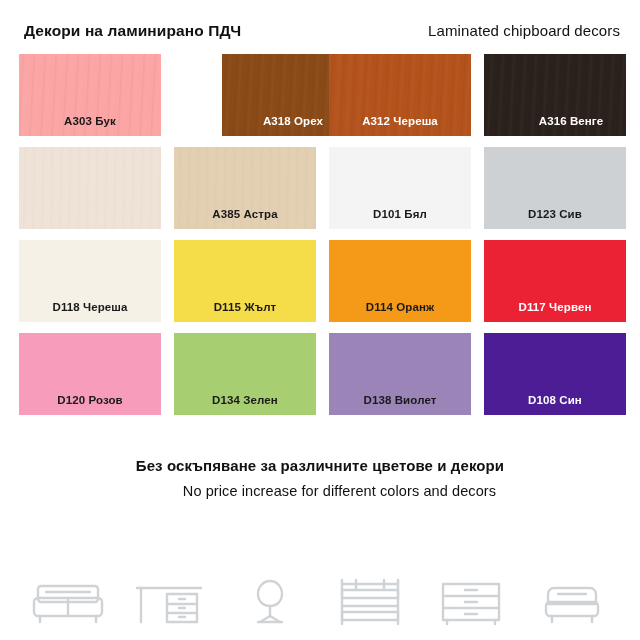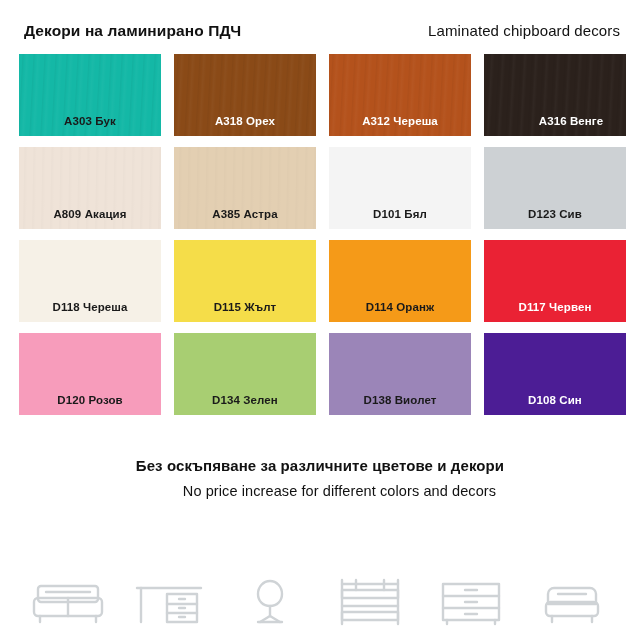--- a/index.html
+++ b/index.html
@@ -143,40 +143,39 @@
 
 <div class="page">
 
   <div class="header">
     <div class="header-title">Декори на ламинирано ПДЧ</div>
     <div class="header-title right">Laminated chipboard decors</div>
   </div>
 
   <div class="swatch-grid">
 
-    <div class="swatch" style="background-color: #14b8a6; justify-content: flex-end;">
+    <div class="swatch" style="background-color: #fca5a5; justify-content: flex-end;">
       <div class="grain"></div>
       <div class="label" style="color: rgb(26, 26, 26);">A303 Бук</div>
     </div>
-    <div class="swatch" style="background-color: rgb(138, 74, 23);">
+    <div class="swatch" style="background-color: rgb(138, 74, 23); margin-left: 48px;">
       <div class="grain"></div>
       <div class="label" style="color: rgb(255, 255, 255);">A318 Орех</div>
     </div>
     <div class="swatch" style="background-color: rgb(180, 82, 28);">
       <div class="grain"></div>
       <div class="label" style="color: rgb(255, 255, 255);">A312 Череша</div>
     </div>
     <div class="swatch" style="background-color: rgb(43, 33, 28); padding-left: 32px;">
       <div class="grain"></div>
       <div class="label" style="color: rgb(255, 255, 255);">A316 Венге</div>
     </div>
 
     <div class="swatch" style="background-color: rgb(239, 227, 216);">
       <div class="grain soft"></div>
-      <div class="label" style="color: rgb(26, 26, 26);">A809 Акация</div>
     </div>
     <div class="swatch" style="background-color: rgb(227, 207, 178);">
       <div class="grain soft"></div>
       <div class="label" style="color: rgb(26, 26, 26);">A385 Астра</div>
     </div>
     <div class="swatch" style="background-color: rgb(244, 244, 244);">
 
       <div class="label" style="color: rgb(26, 26, 26);">D101 Бял</div>
     </div>
     <div class="swatch" style="background-color: rgb(205, 209, 212);">

